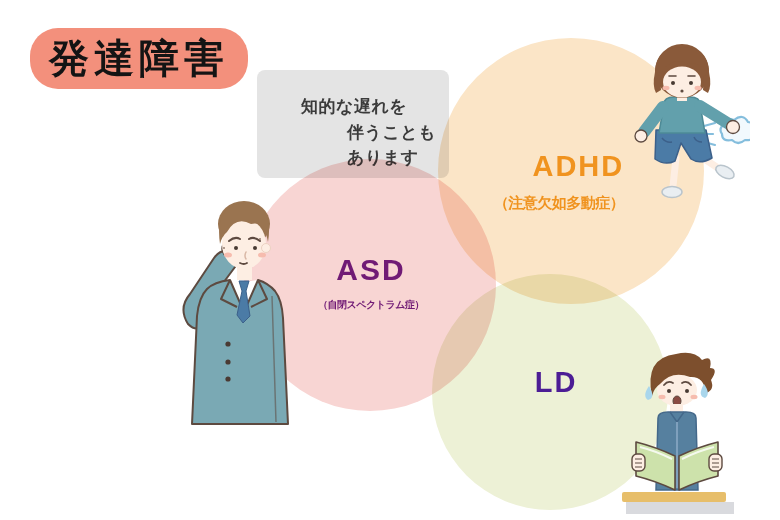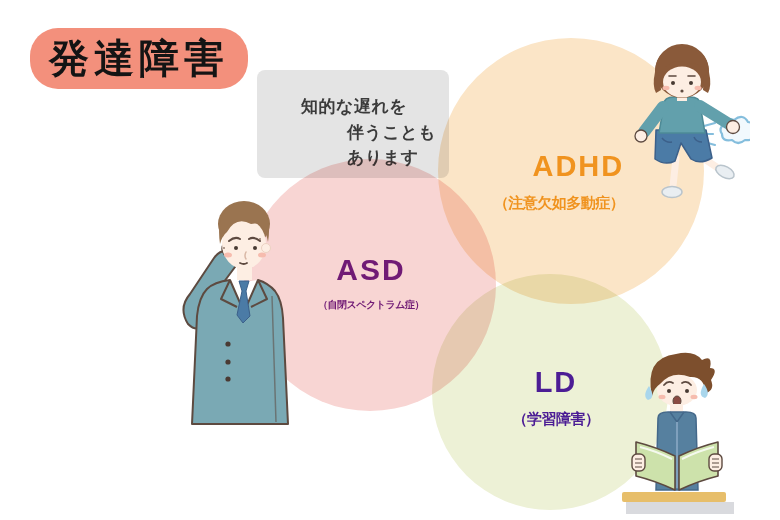--- a/index.html
+++ b/index.html
@@ -56,21 +56,20 @@
   <div class="vlabel" id="label-asd" style="color: #701a75;">
     <div class="abbr">ASD</div>
     <div class="full">（自閉スペクトラム症）</div>
   </div>
   <div class="vlabel" id="label-adhd" style="color: rgb(240, 147, 31);">
     <div class="abbr">ADHD</div>
     <div class="full">（注意欠如多動症）</div>
   </div>
   <div class="vlabel" id="label-ld" style="color: #4c1d95;">
     <div class="abbr">LD</div>
-    <div class="full">（学習障害）</div>
   </div>
 
   <div class="illus" id="illus-man">
     <svg width="125" height="235" viewBox="0 0 125 235">
       <g>
         <path d="M8,132 Q-2,116 10,102 L34,66 Q42,55 53,61 Q60,66 55,75 L32,106 L23,134 Q16,140 8,132 Z" fill="#7aa9b4" stroke="#5d4a40" stroke-width="2" stroke-linejoin="round"></path>
         <circle cx="50" cy="57" r="8" fill="#fdeee3" stroke="#5d4a40" stroke-width="1.5"></circle>
       </g>
       <g>
         <ellipse cx="64" cy="32" rx="26" ry="23" fill="#9a7450"></ellipse>

